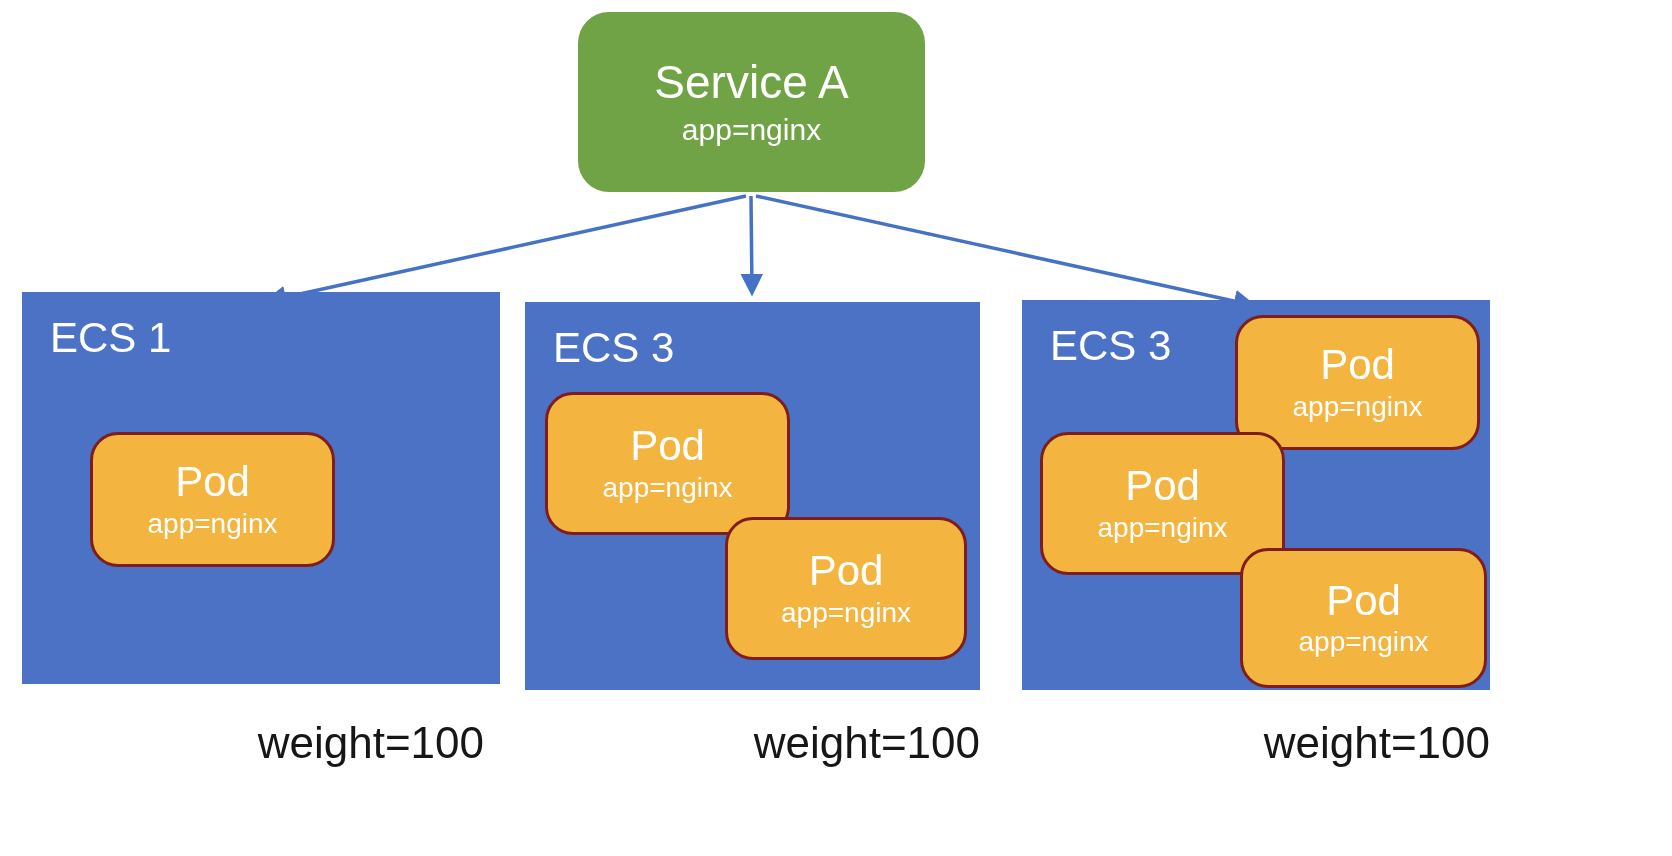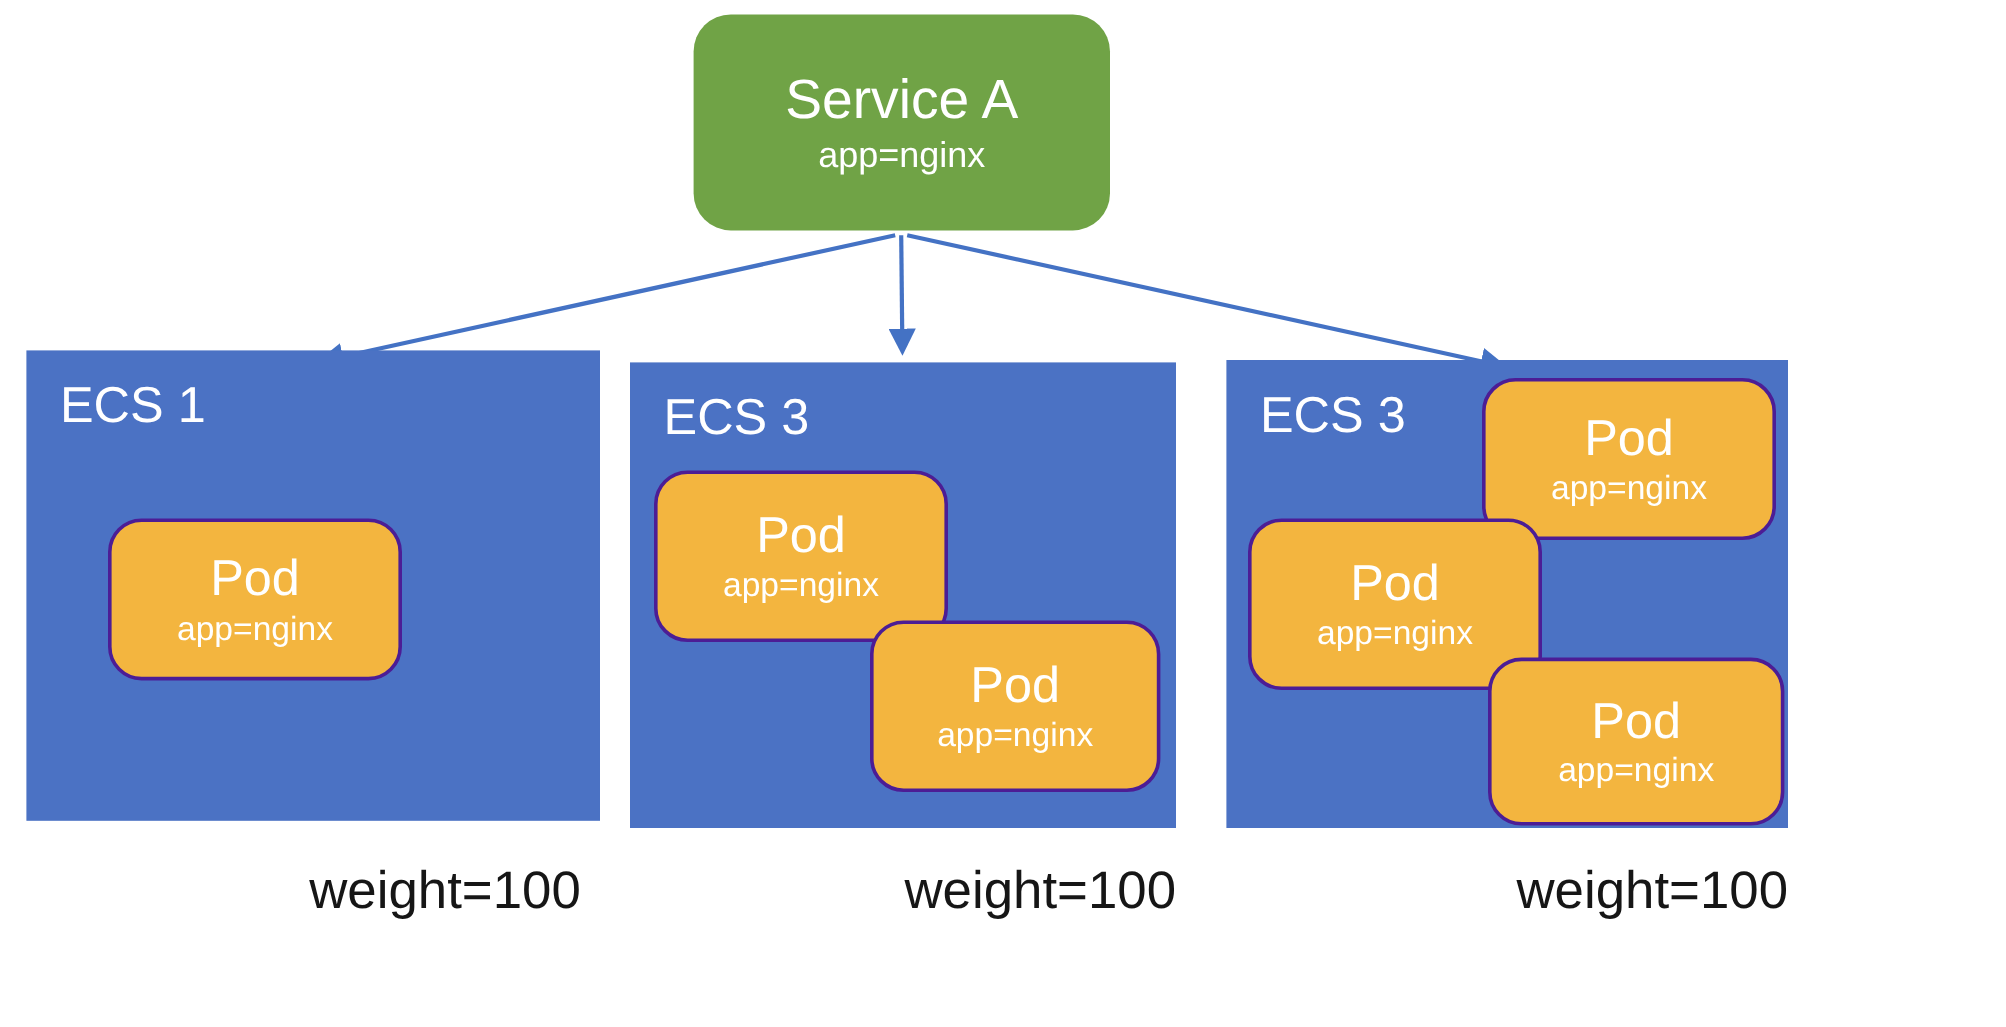--- a/index.html
+++ b/index.html
@@ -58,21 +58,21 @@
     left:28px; top:22px;
     font-size:42px;
   }
   #ecs1{left:22px; top:292px; width:478px; height:392px;}
   #ecs2{left:525px; top:302px; width:455px; height:388px;}
   #ecs3{left:1022px; top:300px; width:468px; height:390px;}
   
   .pod{
     position:absolute;
     background:var(--pod-orange,#f3b53f);
-    border:3px solid #4c1d95;
+    border:3px solid #7f1d1d;
     border-radius:28px;
     color:var(--text-white,#fff);
     display:flex; flex-direction:column;
     align-items:center; justify-content:center;
     gap:2px;
   }
   .pod-title{font-size:42px; line-height:1.1;}
   .pod-label{font-size:28px;}
   
   .pod-e1-1{left:68px;  top:140px; width:245px; height:135px;}

